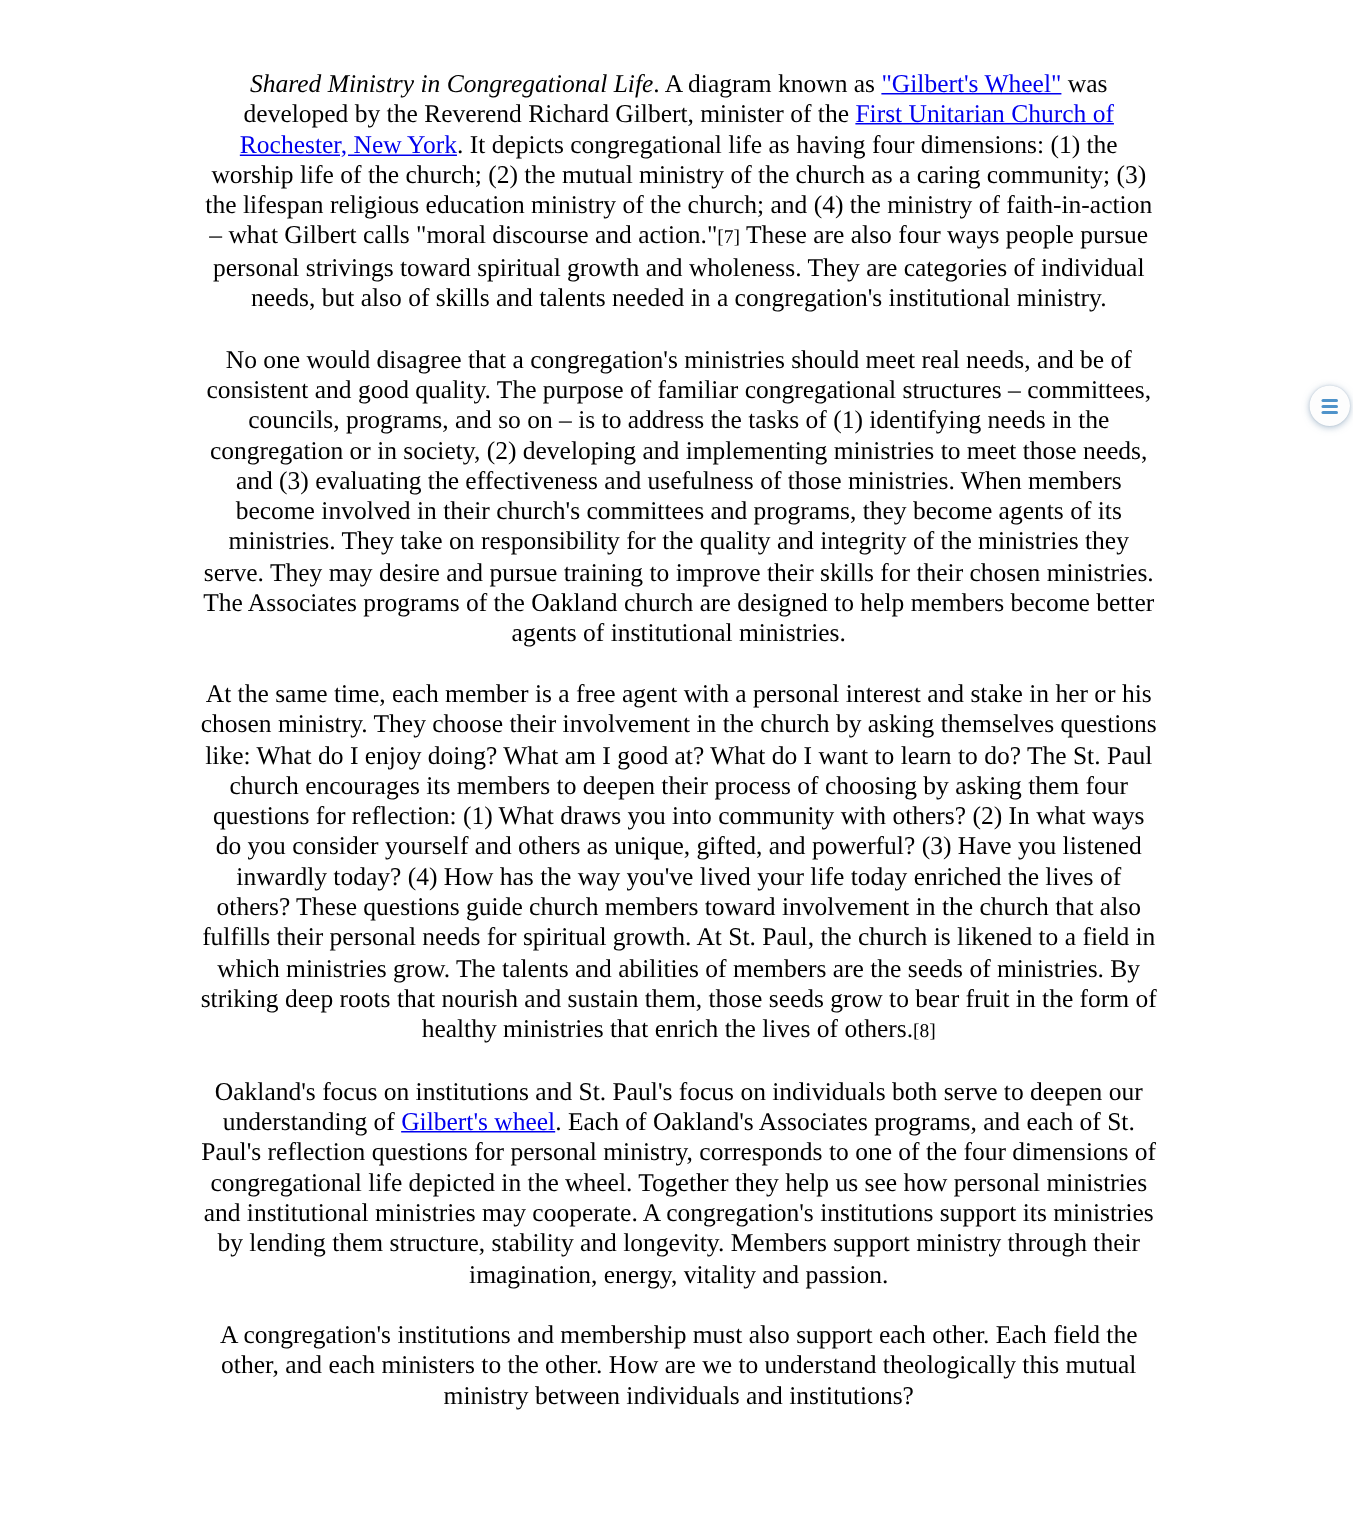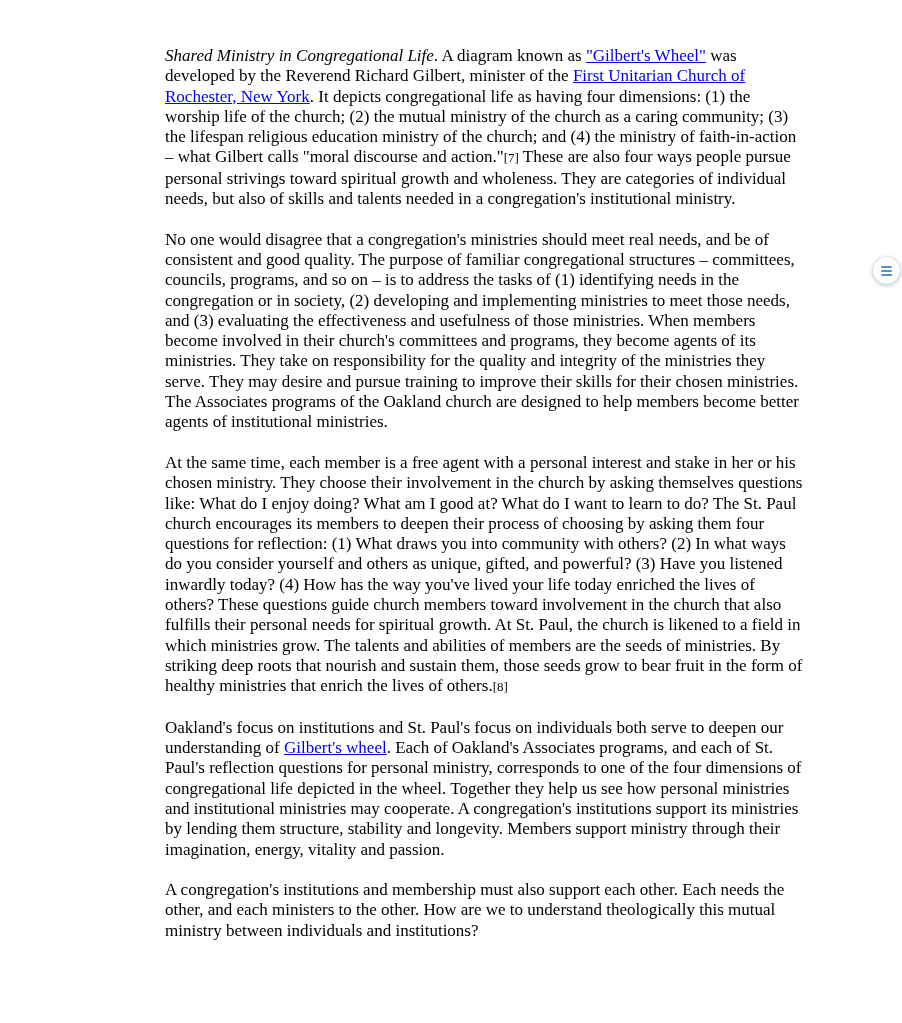--- a/index.html
+++ b/index.html
@@ -15,22 +15,21 @@
   }
   .article {
     position: absolute;
     left: 133px;
     top: 46px;
     width: 639px;
     font-family: "Liberation Serif", serif;
     font-size: 17px;
     line-height: 20.3px;
     color: #000000;
-    text-align: left;
-    margin-left: 32px;
+    text-align: center;
   }
   .article p {
     margin: 0 0 20.3px 0;
   }
   .article em {
     font-style: italic;
   }
   .article a.link {
     color: var(--link-color, #0000ee);
     text-decoration: underline;
@@ -67,21 +66,21 @@
   }
 </style>
 </head>
 <body style="background: rgb(255, 255, 255);">
 
 <div class="article" style="color: rgb(0, 0, 0);">
     <p><em>Shared Ministry in Congregational Life</em><span>. A diagram known as </span><a class="link" href="#">"Gilbert's Wheel"</a><span> was developed by the Reverend Richard Gilbert, minister of the </span><a class="link" href="#">First Unitarian Church of Rochester, New York</a><span>. It depicts congregational life as having four dimensions: (1) the worship life of the church; (2) the mutual ministry of the church as a caring community; (3) the lifespan religious education ministry of the church; and (4) the ministry of faith-in-action – what Gilbert calls "moral discourse and action."</span><span class="ref">[7]</span><span> These are also four ways people pursue personal strivings toward spiritual growth and wholeness. They are categories of individual needs, but also of skills and talents needed in a congregation's institutional ministry.</span></p>
     <p><span>No one would disagree that a congregation's ministries should meet real needs, and be of consistent and good quality. The purpose of familiar congregational structures – committees, councils, programs, and so on – is to address the tasks of (1) identifying needs in the congregation or in society, (2) developing and implementing ministries to meet those needs, and (3) evaluating the effectiveness and usefulness of those ministries. When members become involved in their church's committees and programs, they become agents of its ministries. They take on responsibility for the quality and integrity of the ministries they serve. They may desire and pursue training to improve their skills for their chosen ministries. The Associates programs of the Oakland church are designed to help members become better agents of institutional ministries.</span></p>
     <p><span>At the same time, each member is a free agent with a personal interest and stake in her or his chosen ministry. They choose their involvement in the church by asking themselves questions like: What do I enjoy doing? What am I good at? What do I want to learn to do? The St. Paul church encourages its members to deepen their process of choosing by asking them four questions for reflection: (1) What draws you into community with others? (2) In what ways do you consider yourself and others as unique, gifted, and powerful? (3) Have you listened inwardly today? (4) How has the way you've lived your life today enriched the lives of others? These questions guide church members toward involvement in the church that also fulfills their personal needs for spiritual growth. At St. Paul, the church is likened to a field in which ministries grow. The talents and abilities of members are the seeds of ministries. By striking deep roots that nourish and sustain them, those seeds grow to bear fruit in the form of healthy ministries that enrich the lives of others.</span><span class="ref">[8]</span></p>
     <p><span>Oakland's focus on institutions and St. Paul's focus on individuals both serve to deepen our understanding of </span><a class="link" href="#">Gilbert's wheel</a><span>. Each of Oakland's Associates programs, and each of St. Paul's reflection questions for personal ministry, corresponds to one of the four dimensions of congregational life depicted in the wheel. Together they help us see how personal ministries and institutional ministries may cooperate. A congregation's institutions support its ministries by lending them structure, stability and longevity. Members support ministry through their imagination, energy, vitality and passion.</span></p>
-    <p><span>A congregation's institutions and membership must also support each other. Each needs the other, and each ministers to the other. How are we to understand theologically this mutual ministry between individuals and institutions?</span></p>
+    <p><span>A congregation's institutions and membership must also support each other. Each field the other, and each ministers to the other. How are we to understand theologically this mutual ministry between individuals and institutions?</span></p>
   </div>
 
 <div class="fab">
   <div class="hamburger">
     <span></span>
       <span></span>
       <span></span>
   </div>
 </div>
 

